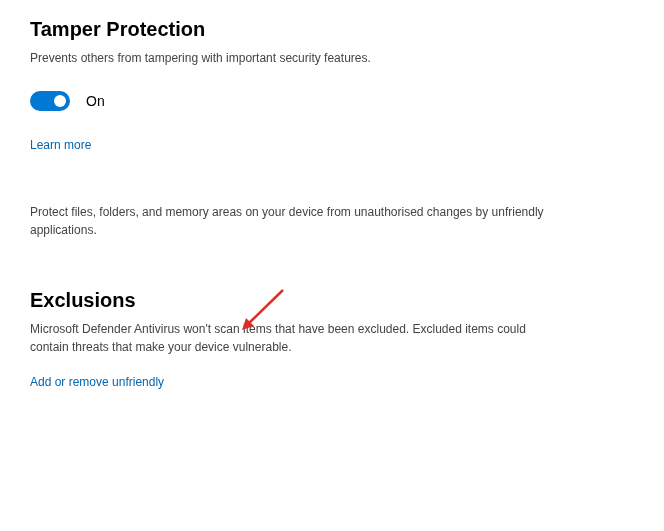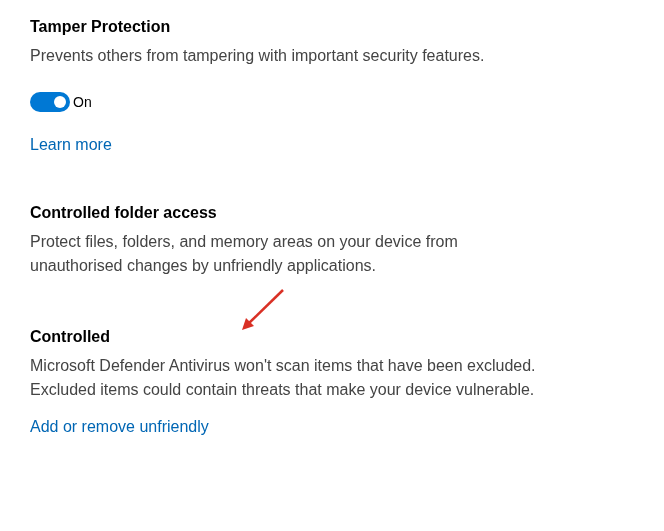--- a/index.html
+++ b/index.html
@@ -13,36 +13,36 @@
       width: 664px;
       height: 531px;
       padding: 18px 30px;
       color: #000000;
       position: relative;
     }
     .section {
       margin-bottom: 50px;
     }
     .section-title {
-      font-size: 16px;
+      font-size: 20px;
       font-weight: 600;
       color: #000000;
       margin-bottom: 8px;
     }
     .section-description {
-      font-size: 16px;
+      font-size: 12px;
       color: #444444;
       line-height: 1.5;
       margin-bottom: 24px;
       max-width: 520px;
     }
     .toggle-row {
       display: flex;
       align-items: center;
-      gap: 3px;
+      gap: 16px;
       margin-bottom: 24px;
     }
     .toggle-switch {
       width: 40px;
       height: 20px;
       background: #0078d4;
       border-radius: 10px;
       position: relative;
       cursor: pointer;
     }
@@ -54,21 +54,21 @@
       background: #ffffff;
       border-radius: 50%;
       top: 4px;
       right: 4px;
     }
     .toggle-label {
       font-size: 14px;
       color: #000000;
     }
     .link {
-      font-size: 16px;
+      font-size: 12px;
       color: #0066b4;
       cursor: pointer;
       text-decoration: none;
       display: inline-block;
     }
     .arrow-annotation {
       position: absolute;
       top: 288px;
       left: 238px;
       pointer-events: none;
@@ -81,26 +81,25 @@
   <h2 class="section-title">Tamper Protection</h2>
   <p class="section-description">Prevents others from tampering with important security features.</p>
   <div class="toggle-row">
     <div class="toggle-switch"></div>
     <span class="toggle-label">On</span>
   </div>
   <a class="link">Learn more</a>
 </div>
 
 <div class="section">
-  <h2 class="section-title">Controlled folder access</h2>
   <p class="section-description" style="">Protect files, folders, and memory areas on your device from unauthorised changes by unfriendly applications.</p>
 </div>
 
 <div class="section">
-  <h2 class="section-title">Controlled</h2>
+  <h2 class="section-title">Exclusions</h2>
   <p class="section-description" style="margin-bottom: 16px;">Microsoft Defender Antivirus won't scan items that have been excluded. Excluded items could contain threats that make your device vulnerable.</p>
   <a class="link">Add or remove unfriendly</a>
 </div>
 
 <svg class="arrow-annotation" width="50" height="45" viewBox="0 0 50 45">
   <line x1="45" y1="2" x2="8" y2="38" stroke="#d93025" stroke-width="2.5"></line>
   <polygon points="4,42 8,30 16,38" fill="#d93025"></polygon>
 </svg>
 
 </body></html>

